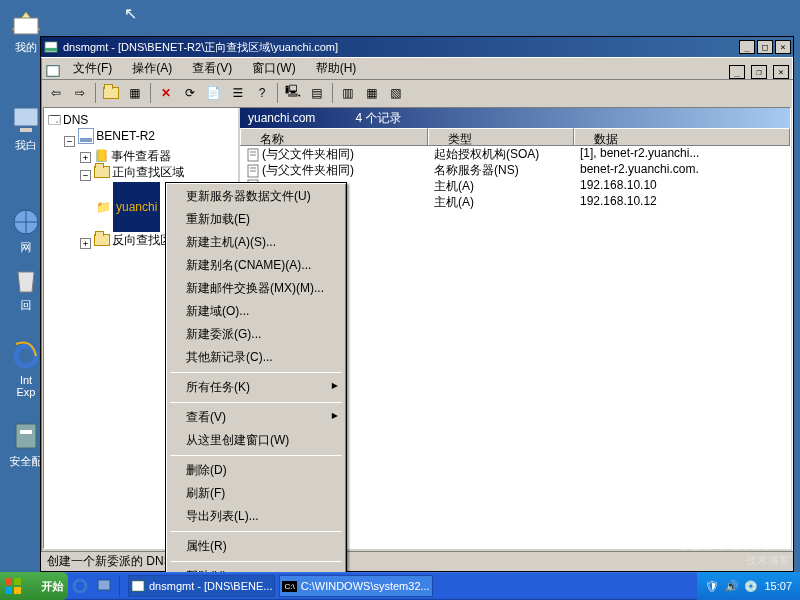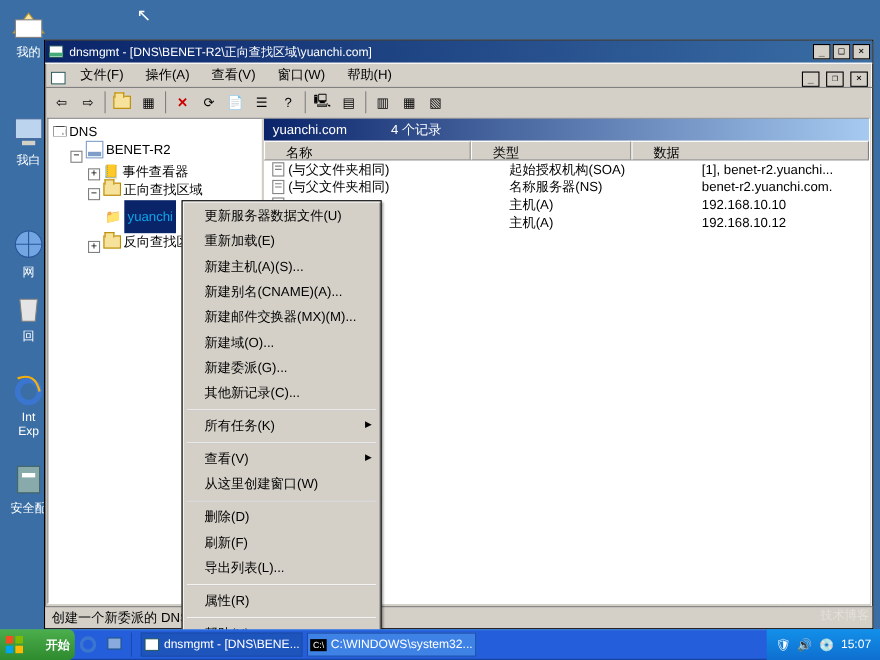--- a/index.html
+++ b/index.html
@@ -140,21 +140,21 @@
 .list-cols .col {
   border-right: 1px solid #808080;
   border-top: 1px solid #fff;
   border-left: 1px solid #fff;
   padding: 2px 19px;
 }
 .list-body {
   flex: 1; background: #fff; overflow: auto;
 }
 .list-row {
-  height: 16px; display: flex; align-items: center; font-size: 12px; gap: 29px;
+  height: 16px; display: flex; font-size: 12px;
 }
 .list-row .cell { padding: 0 6px; white-space: nowrap; overflow: hidden;}
 .c-name { width: 188px; }
 .c-type { width: 146px; }
 .c-data { flex: 1; }
 .rec-ico { display: inline-block; width: 14px; height: 14px; vertical-align: middle; margin-right: 2px;}
 
 .tree {
   line-height: 16px;
 }
@@ -344,21 +344,21 @@
                   <li>
                     <span class="expander">−</span>
                     <span class="node">
                       <span class="folder-ico"></span>
                       <span class="lbl">正向查找区域</span>
                     </span>
                     <ul>
                       <li>
                         <span class="node selected">
                           <span>📁</span>
-                          <span class="lbl" style="background:#0a246a;color:#0ea5e9;padding:6px 2px">yuanchi</span>
+                          <span class="lbl" style="background:#0a246a;color:#eab308;padding:16px 2px">yuanchi</span>
                         </span>
                       </li>
                     </ul>
                   </li>
                   <li>
                     <span class="expander">+</span>
                     <span class="node">
                       <span class="folder-ico"></span>
                       <span class="lbl">反向查找区域</span>
                     </span>

